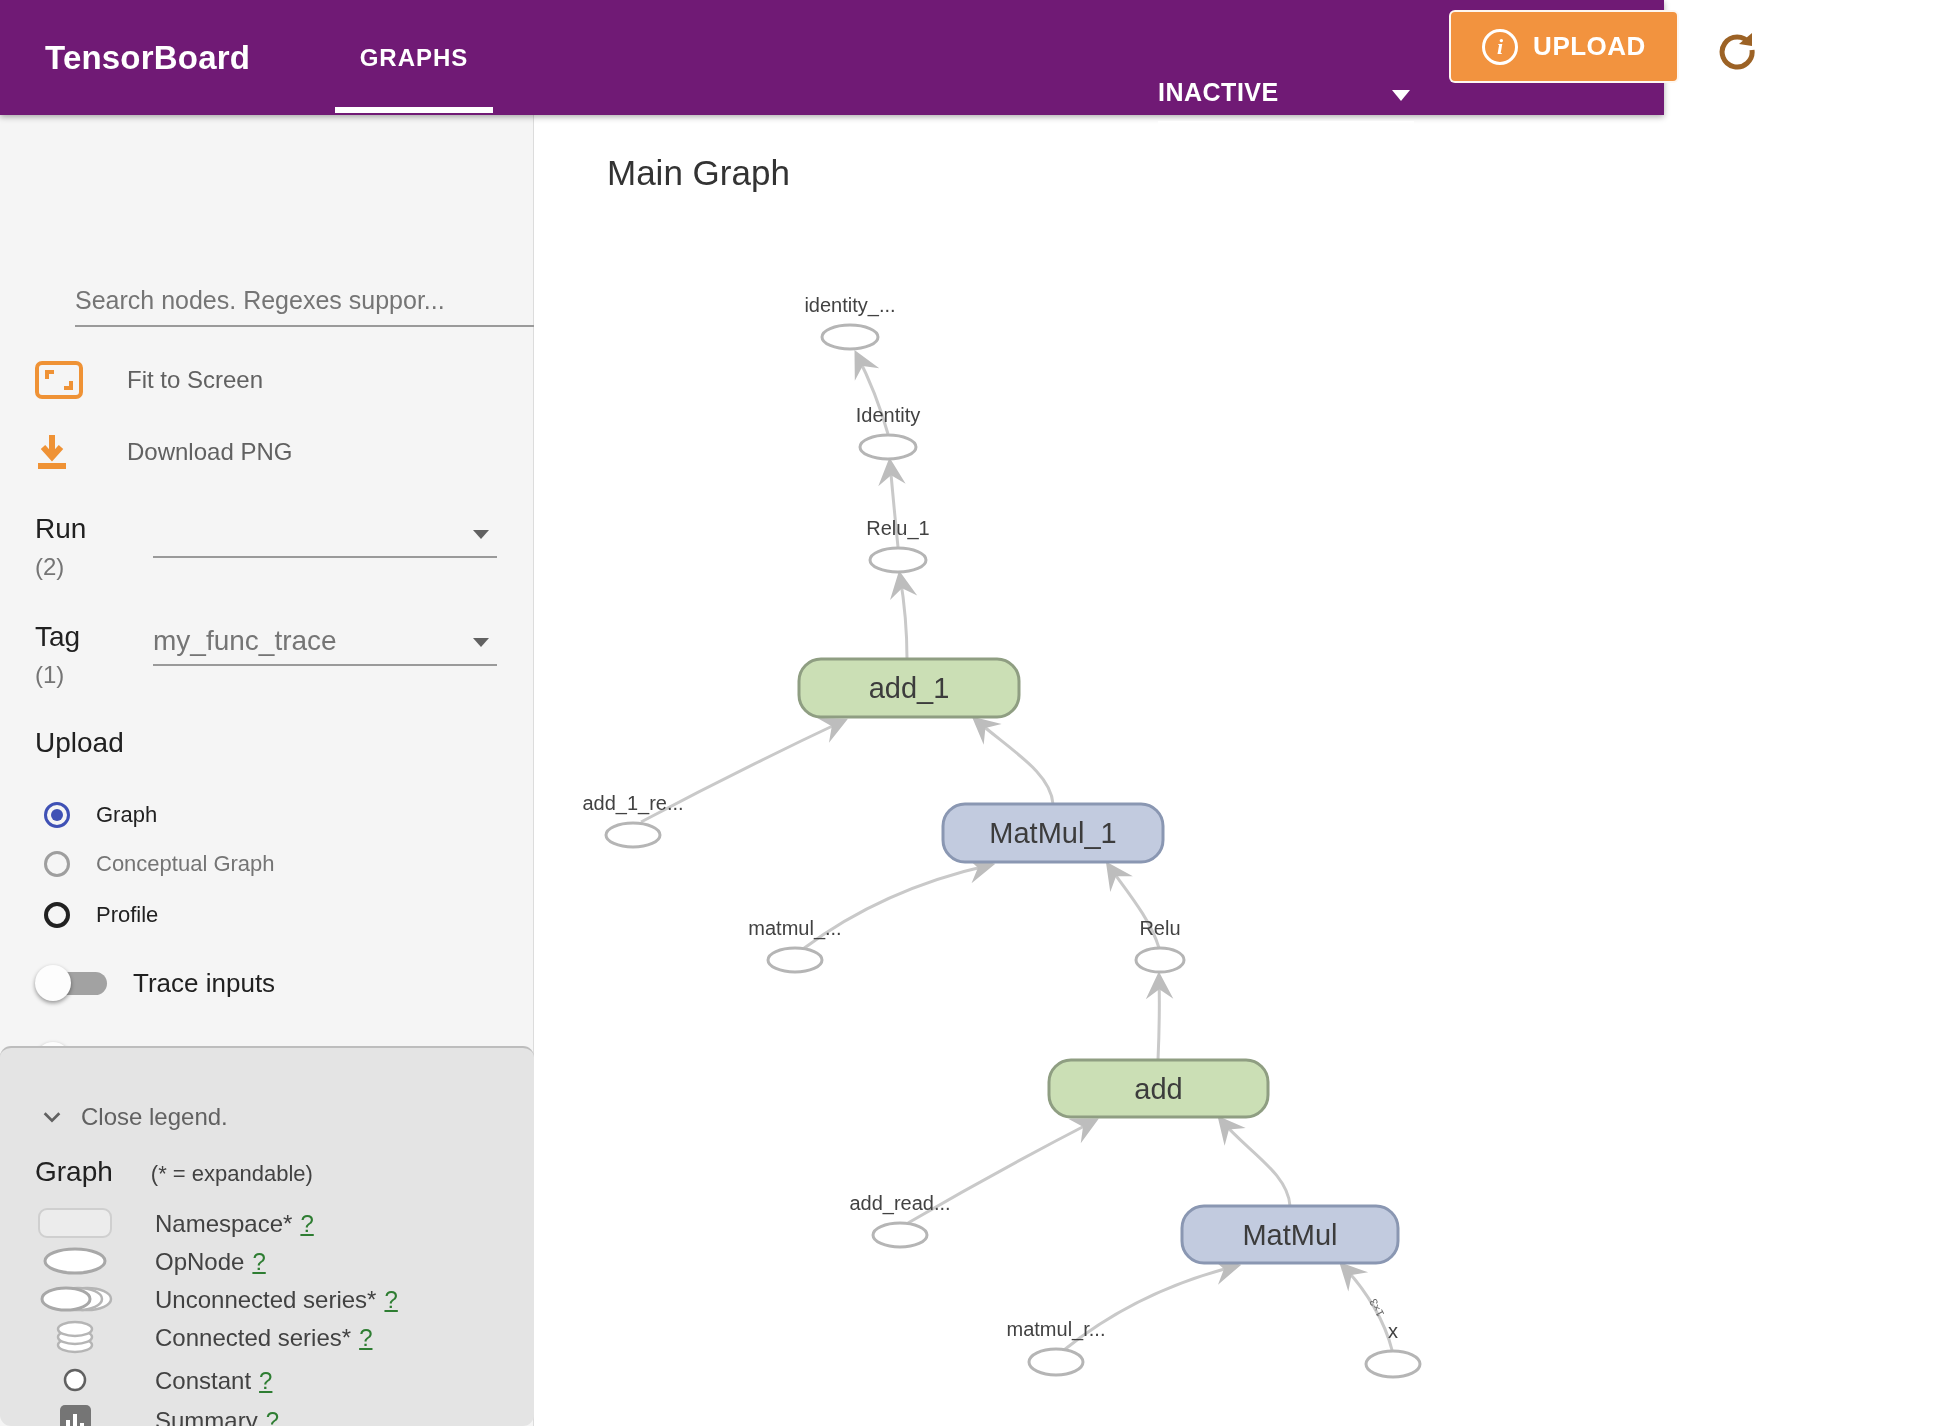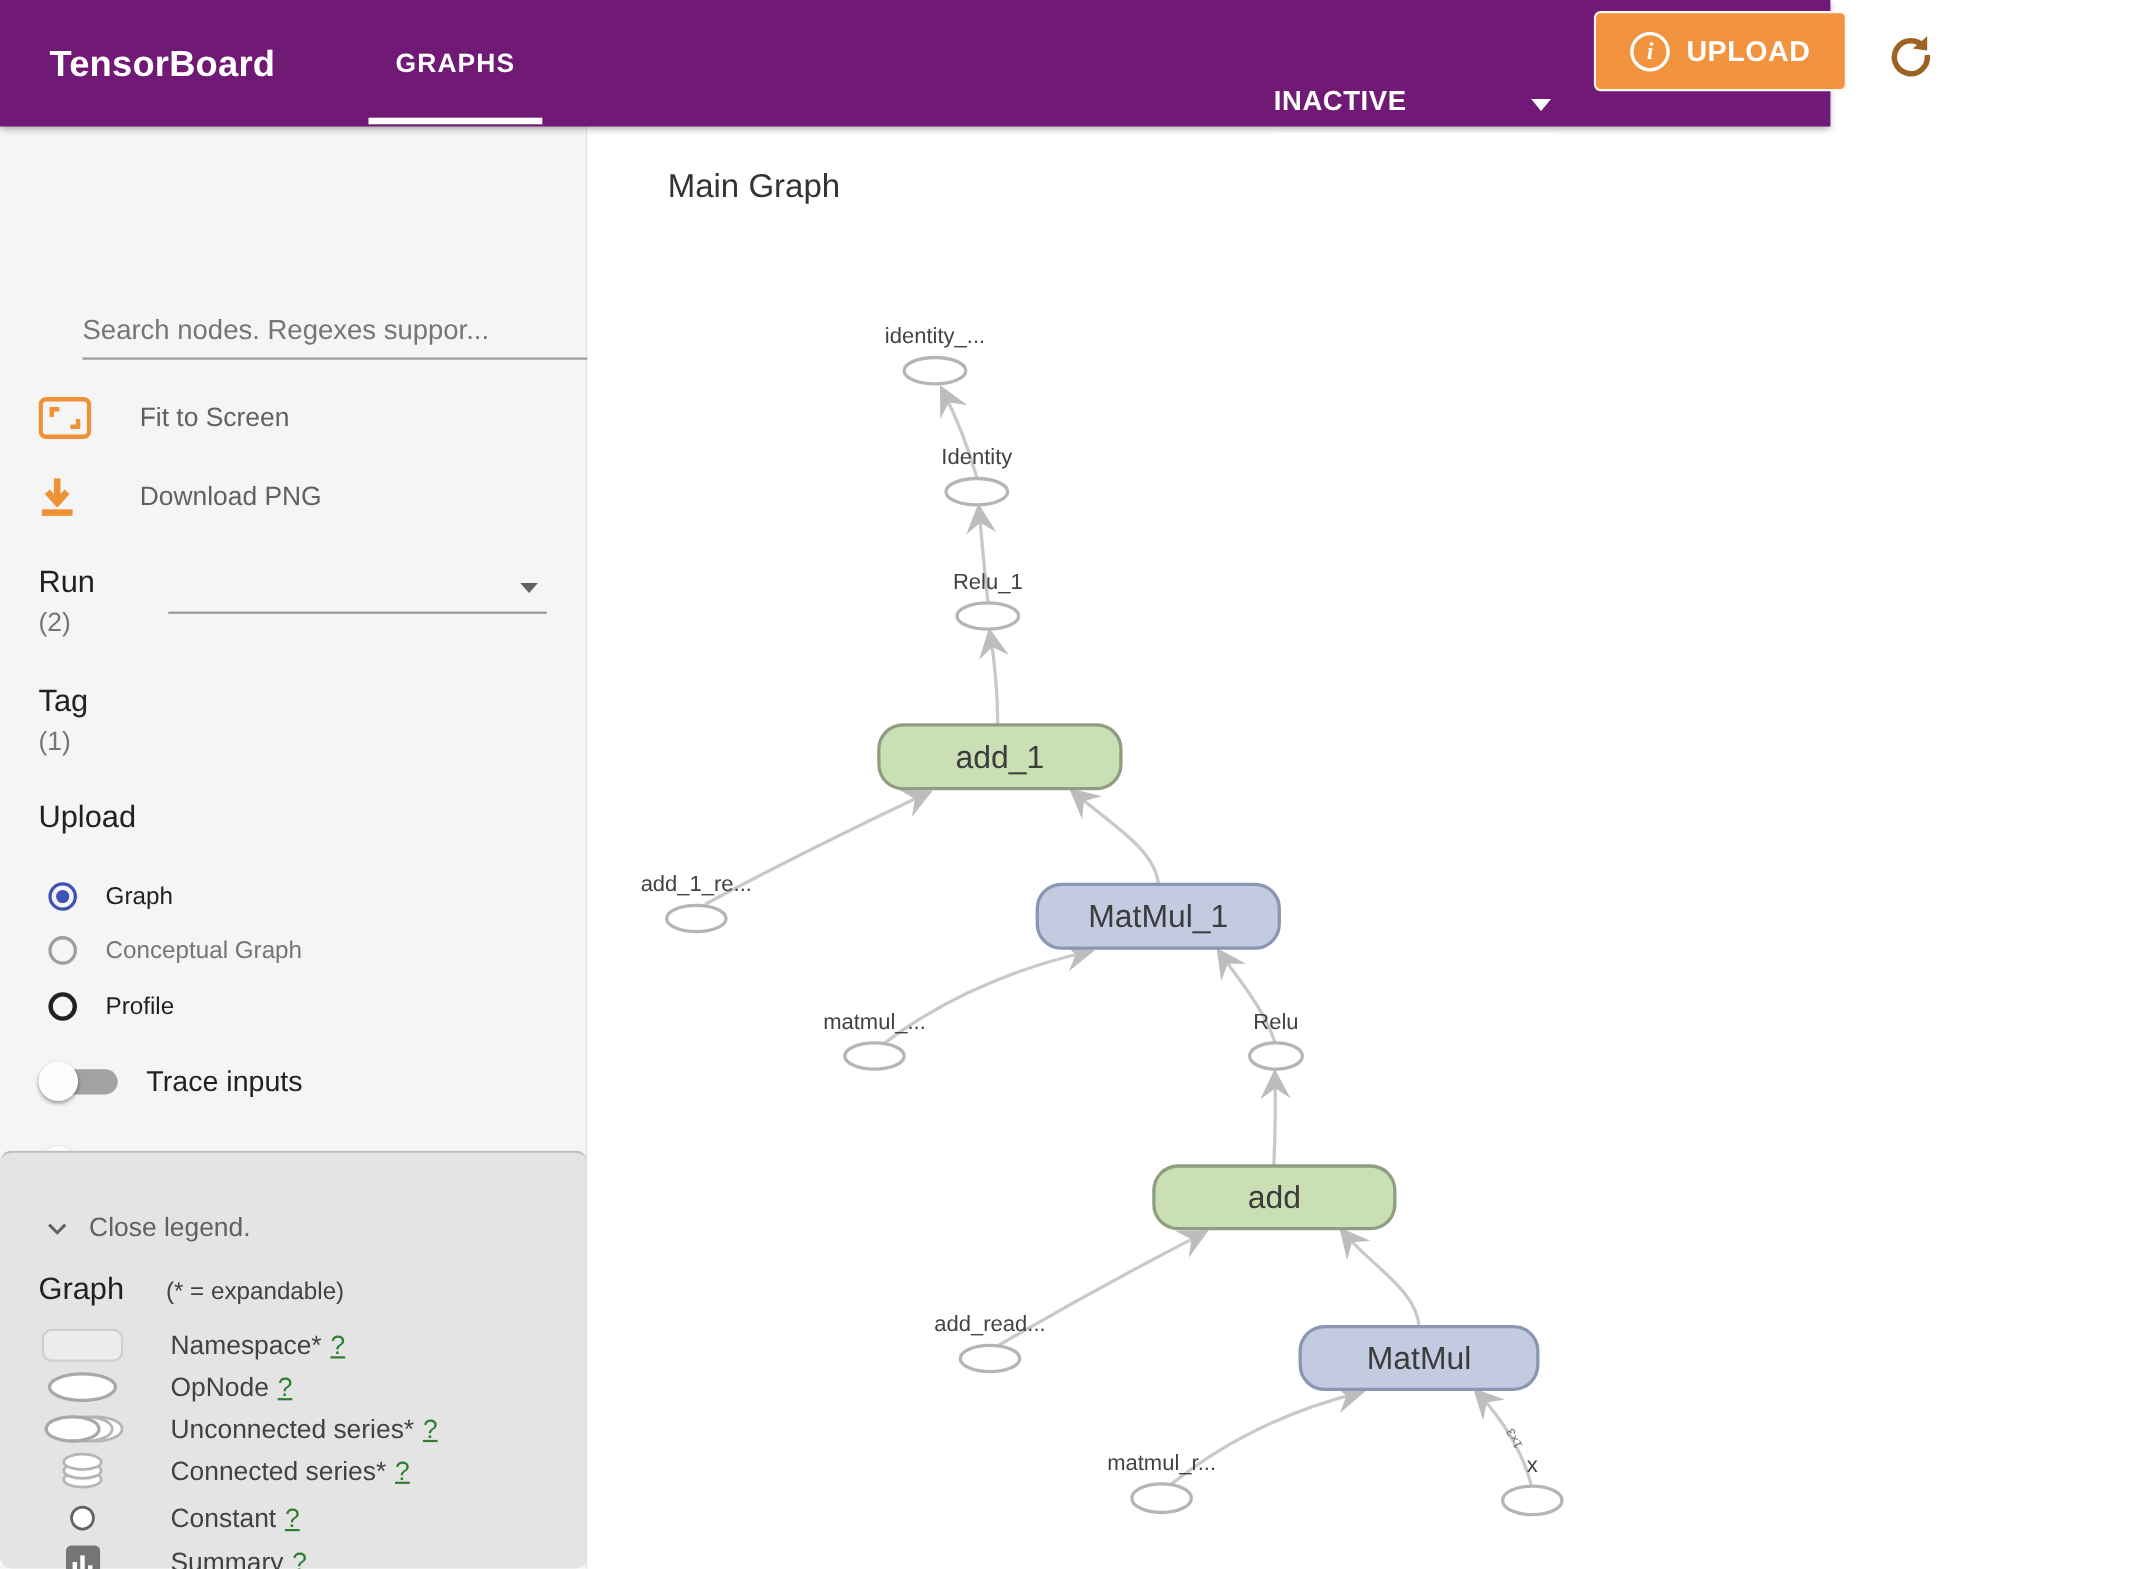--- a/index.html
+++ b/index.html
@@ -82,21 +82,21 @@
     display:flex; align-items:center; justify-content:center; }
   .legend-label { position:absolute; left:155px; top:7px; font-size:24px; color:#424242; }
   .qmark { color:#2e7d32; text-decoration:underline; cursor:pointer; margin-left:8px; }
   .ns-swatch { width:74px; height:30px; background:#ececec; border:2px solid #cfcfcf; border-radius:9px; }
   .sum-swatch { width:31px; height:31px; background:#757575; border-radius:5px;
     display:flex; align-items:flex-end; justify-content:center; gap:3px; padding-bottom:6px; }
   .sum-swatch i { display:block; width:4px; background:#fff; }
 
   
   .main { position:absolute; left:534px; top:115px; width:1422px; height:1311px; background:#fff; }
-  .main-title { position:absolute; left:73px; top:38px; font-size:30px; color:#333; }
+  .main-title { position:absolute; left:73px; top:38px; font-size:35px; color:#333; }
   svg text { font-family:"Liberation Sans", sans-serif; }
   .node-label-op { font-size:29px; fill:#3c3c3c; }
   .node-label-ell { font-size:20px; fill:#424242; }
   .edge-label { font-size:11px; fill:#666; }
 </style>
 </head>
 <body>
 
 <div class="header">
   <div class="logo">TensorBoard</div>
@@ -152,20 +152,24 @@
   </div>
 
   <div class="field-label" style="top:398px;">Run</div>
   <div class="field-count" style="top:438px;">(2)</div>
   <div class="select-box" style="top:399px;">
     <div class="select-caret"></div>
   </div>
 
   <div class="field-label" style="top:506px;">Tag</div>
   <div class="field-count" style="top:546px;">(1)</div>
+  <div class="select-box" style="top:507px;">
+    <div class="select-value">my_func_trace</div>
+    <div class="select-caret"></div>
+  </div>
 
   <div class="field-label" style="top:612px;">Upload</div>
 
   <div class="radio-row" style="top:687px;">
     <span class="radio sel"></span>
     <span class="radio-label" style="color:#212121;">Graph</span>
   </div>
   <div class="radio-row" style="top:736px;">
     <span class="radio gray"></span>
     <span class="radio-label" style="color:#757575;">Conceptual Graph</span>

